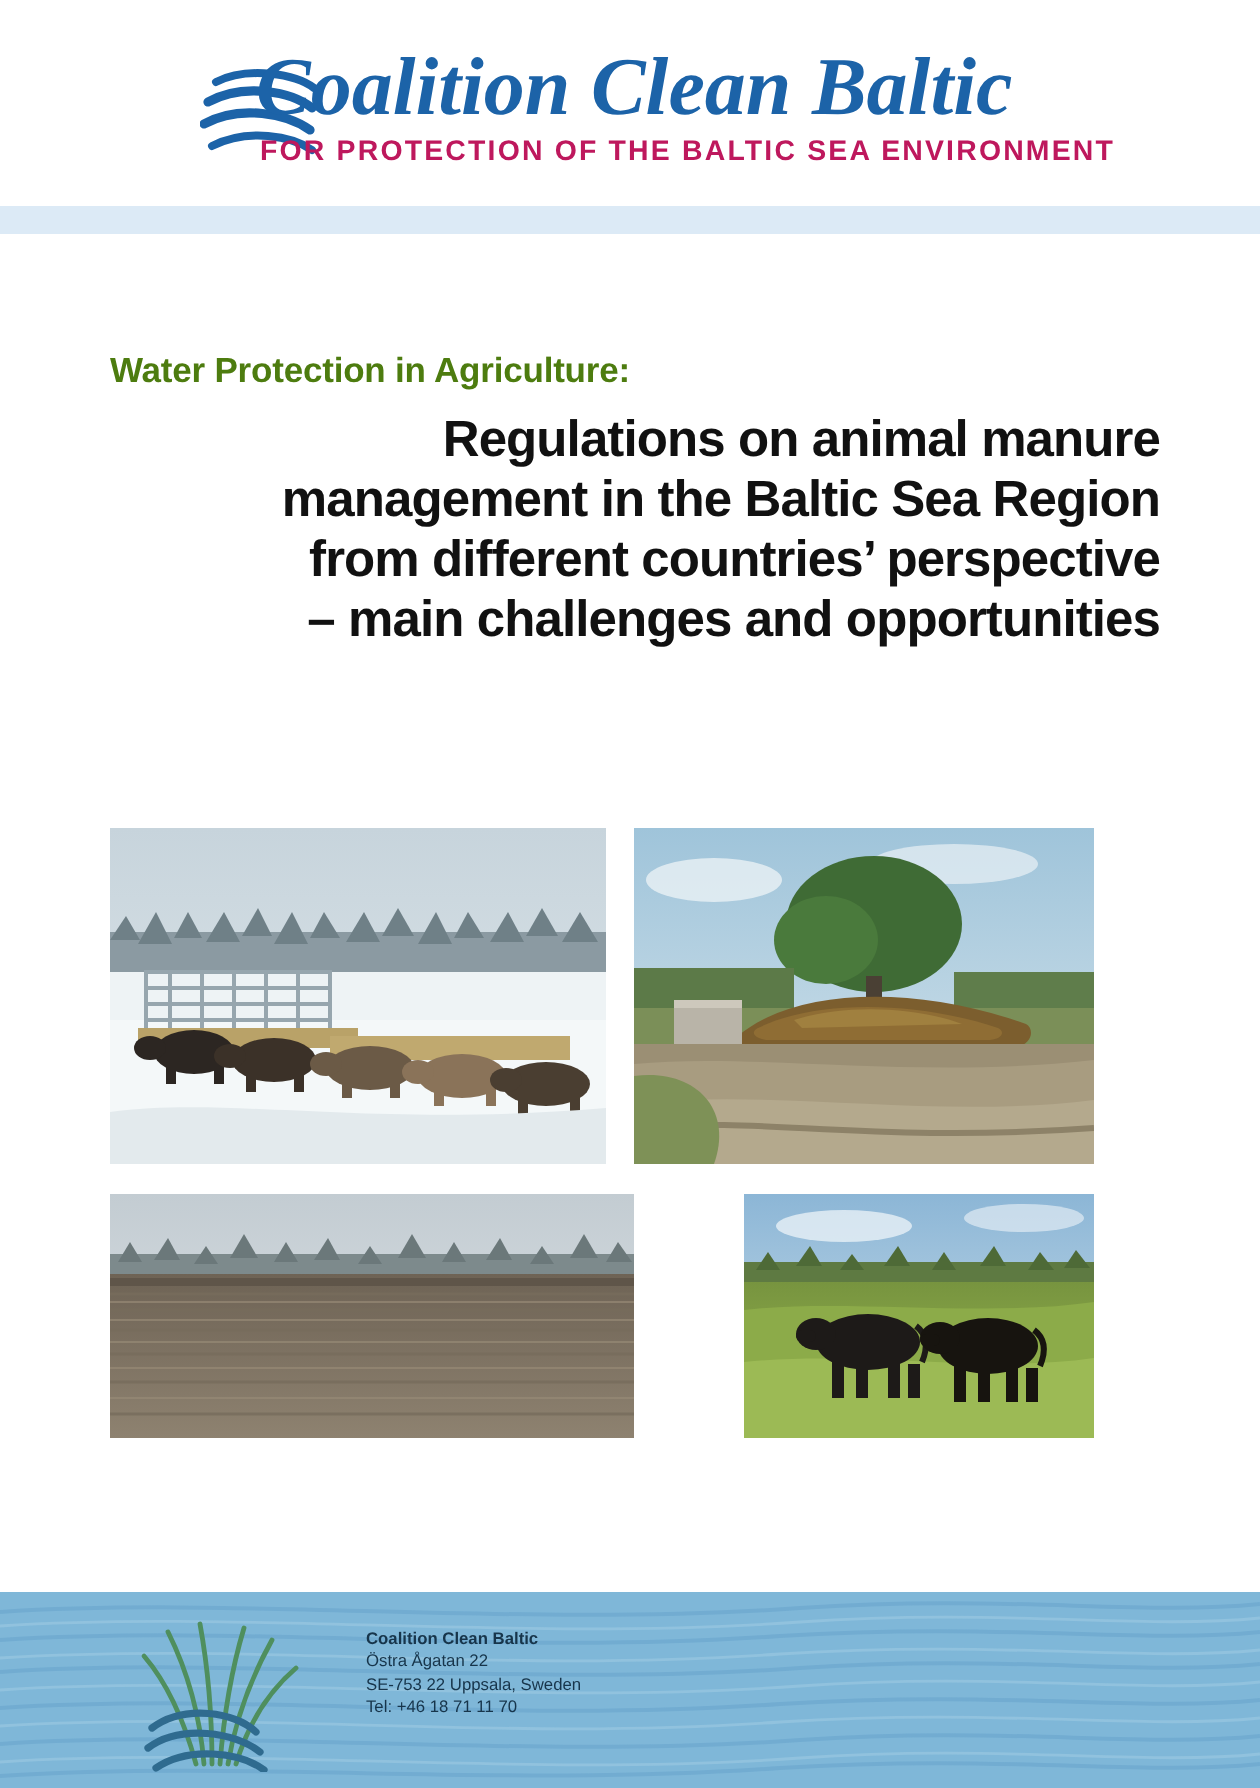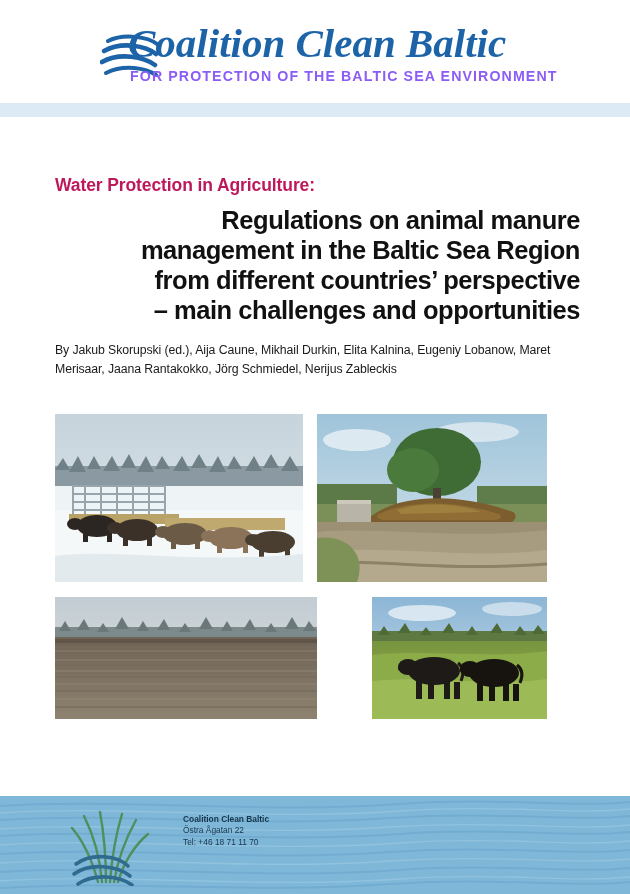--- a/index.html
+++ b/index.html
@@ -58,21 +58,21 @@
     font-size: 41px;
     color: #1C63A8;
     letter-spacing: 0px;
     line-height: 48px;
     white-space: nowrap;
   }
   .logo-sub {
     font-family: "Liberation Sans", sans-serif;
     font-weight: bold;
     font-size: 14.2px;
-    color: #8b5cf6;
+    color: #be185d;
     letter-spacing: 1.1px;
     white-space: nowrap;
     margin-top: 1px;
     margin-left: 2px;
   }
   .header-rule {
     position: absolute;
     left: 0;
     top: 100px;
     width: 630px;
@@ -101,21 +101,21 @@
   
   .content {
     position: absolute;
     left: 55px;
     top: 58px;
     width: 525px;
   }
   .kicker {
     font-size: 17.5px;
     font-weight: bold;
-    color: #be185d;
+    color: #4d7c0f;
     letter-spacing: -0.1px;
     margin: 0 0 9px 0;
   }
   .maintitle {
     font-size: 25.5px;
     font-weight: bold;
     color: #111111;
     line-height: 30px;
     letter-spacing: -0.45px;
     margin: 0;
@@ -227,21 +227,20 @@
   <div class="body-area">
 
     <div class="content">
       <div class="kicker">Water Protection in Agriculture:</div>
       <div class="maintitle">
         <div>Regulations on animal manure</div>
         <div>management in the Baltic Sea Region</div>
         <div>from different countries’ perspective</div>
         <div>– main challenges and opportunities</div>
       </div>
-      <div class="authors">By Jakub Skorupski (ed.), Aija Caune, Mikhail Durkin, Elita Kalnina, Eugeniy Lobanow, Maret Merisaar, Jaana Rantakokko, Jörg Schmiedel, Nerijus Zableckis</div>
     </div>
 
     <div class="photos">
 
       <div class="ph ph-1">
         <svg viewBox="0 0 248 168" preserveAspectRatio="none" xmlns="http://www.w3.org/2000/svg">
           <defs>
             <linearGradient id="skyW" x1="0" y1="0" x2="0" y2="1">
               <stop offset="0" stop-color="#c7d4dc"></stop>
                 <stop offset="1" stop-color="#dfe7ea"></stop>
@@ -497,16 +496,17 @@
           <path d="M14 58 C30 46, 56 50, 66 60"></path>
           <path d="M12 68 C28 56, 56 60, 68 70"></path>
           <path d="M16 78 C32 67, 58 70, 70 79"></path>
         </g>
       </svg>
     </div>
 
     <div class="footer-text">
       <div class="b">Coalition Clean Baltic</div>
       <div>Östra Ågatan 22</div>
+      <div>SE-753 22 Uppsala, Sweden</div>
       <div>Tel: +46 18 71 11 70</div>
     </div>
   </div>
 </div>
 
 </body></html>

